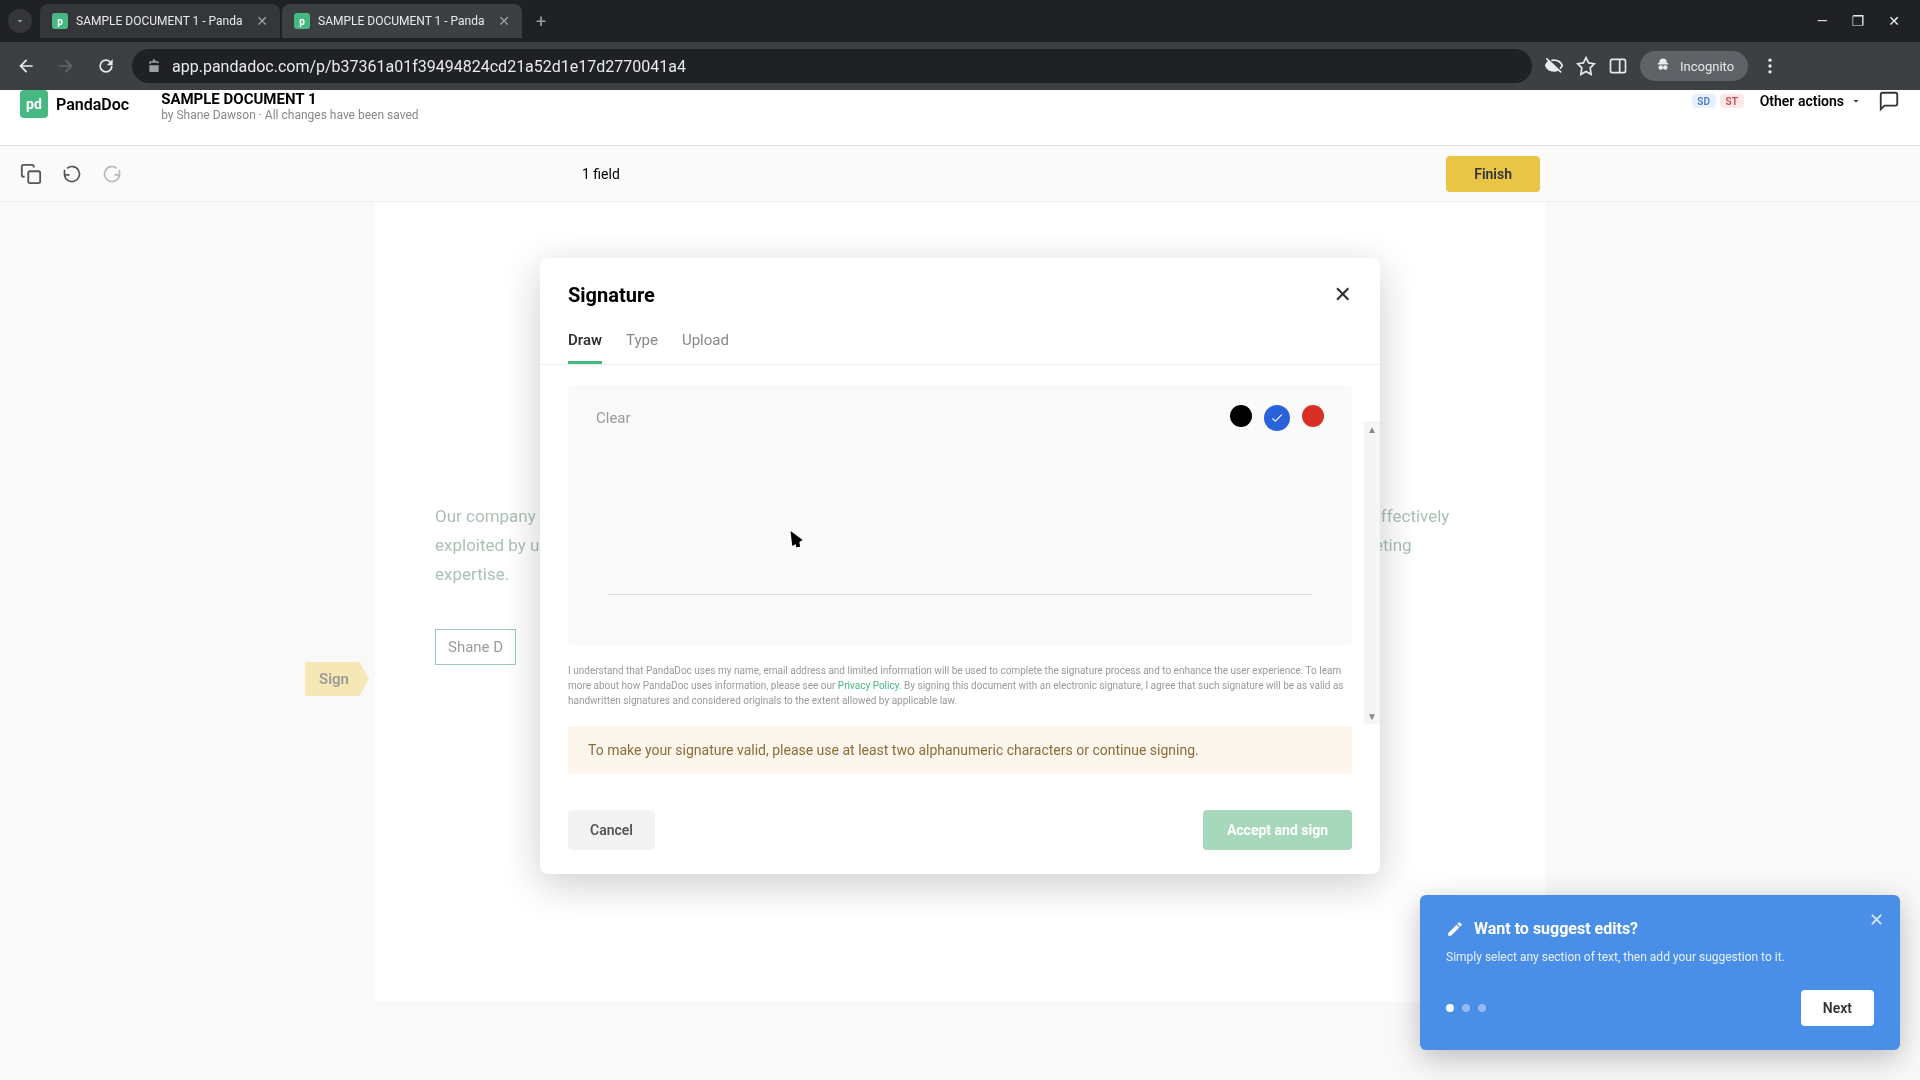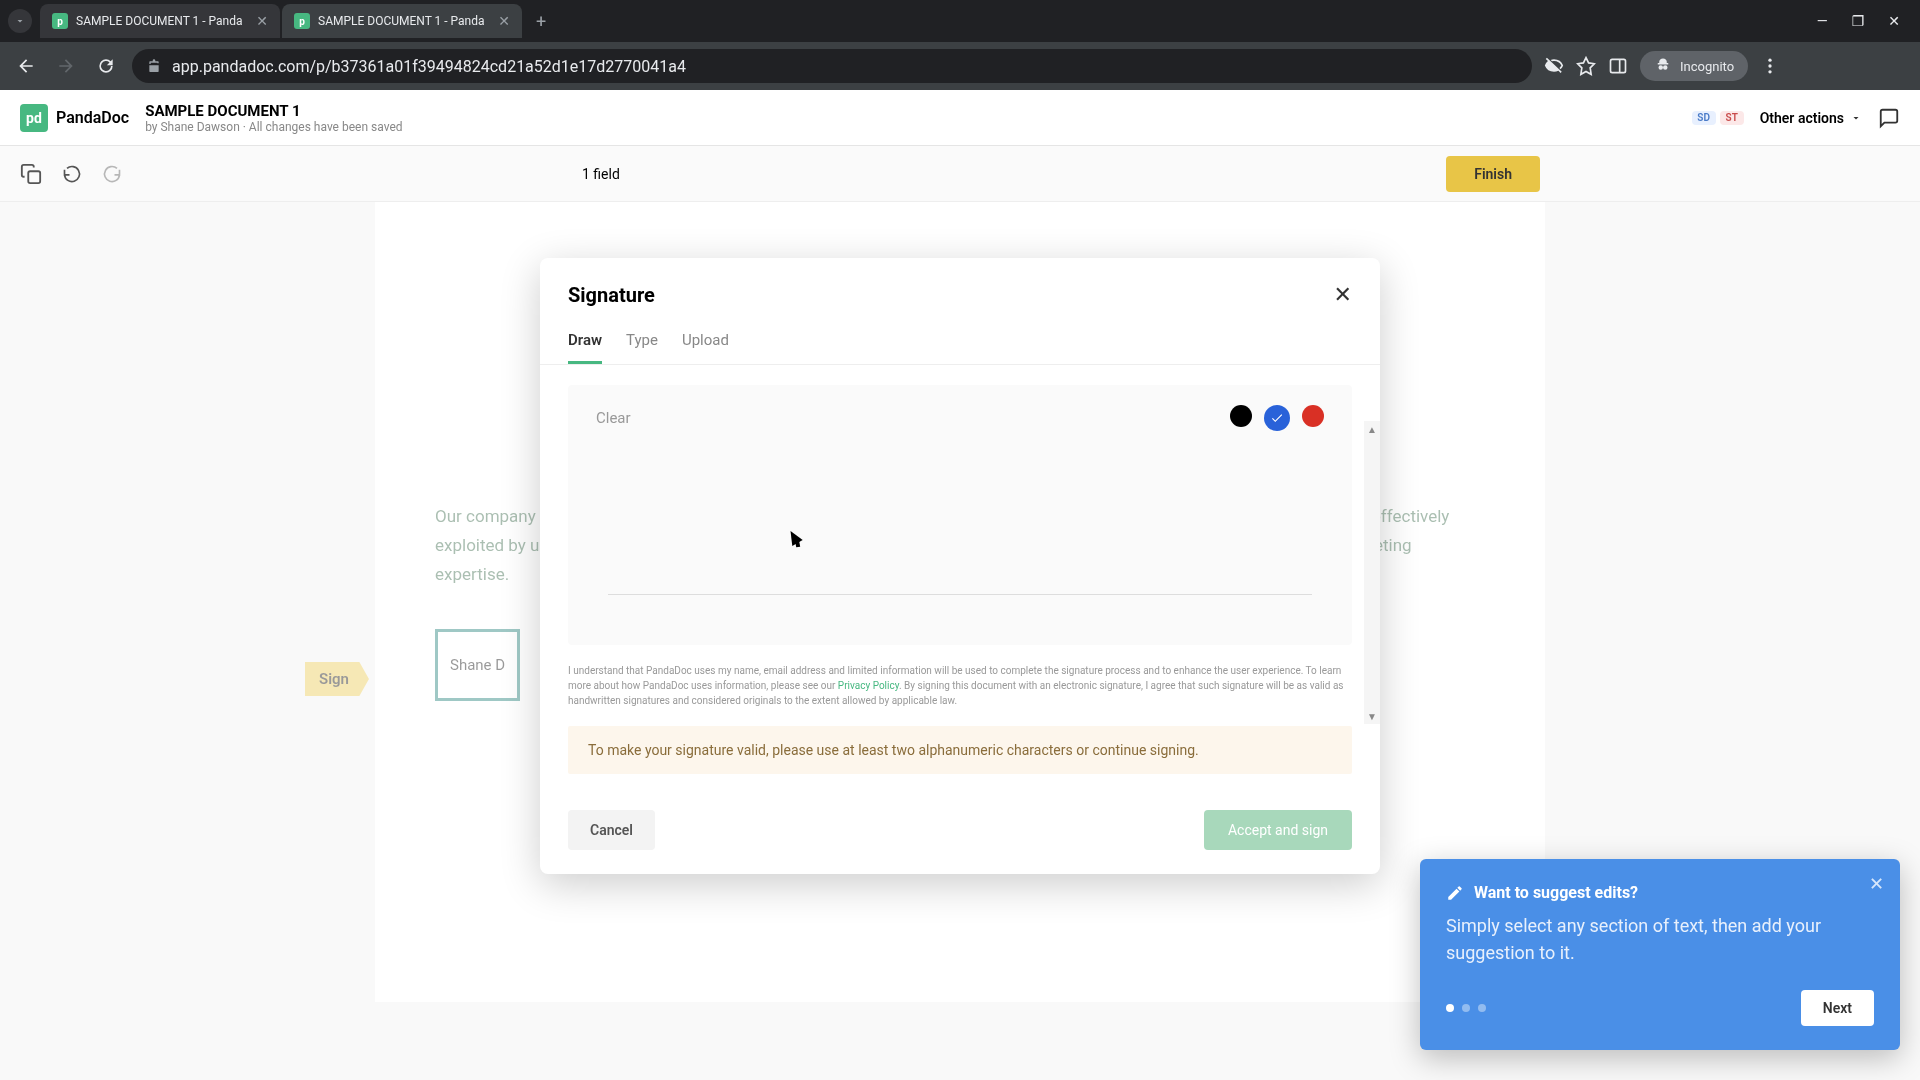--- a/index.html
+++ b/index.html
@@ -21,21 +21,21 @@
 .browser-bar { background:#3c4043; height:48px; display:flex; align-items:center; padding:0 12px; gap:12px;}
 .nav-btn { color:#9aa0a6; display:flex; align-items:center; justify-content:center; width:28px; height:28px;}
 .nav-btn.disabled { opacity:0.4;}
 .url-bar { flex:1; background:#202124; border-radius:20px; height:34px; display:flex; align-items:center; padding:0 14px; gap:10px; max-width:1400px;}
 .url-icon { color:#9aa0a6; font-size:14px;}
 .url-text { color:#e8eaed; font-size:16px; flex:1;}
 .right-icons { display:flex; gap:12px; align-items:center; color:#e8eaed;}
 .incognito-badge { background:#5f6368; border-radius:16px; padding:6px 14px; display:flex; align-items:center; gap:8px; color:#e8eaed; font-size:13px;}
 
 
-.app-header { background:#fff; height:56px; display:flex; align-items:center; padding:0 20px; border-bottom:1px solid #e5e5e5; gap:16px;}
+.app-header { background:#fff; height:56px; display:flex; align-items:flex-start; padding:0 20px; border-bottom:1px solid #e5e5e5; gap:32px;}
 .logo { display:flex; align-items:center; gap:8px;}
 .logo-icon { width:28px; height:28px; background:#47b881; border-radius:4px; display:flex; align-items:center; justify-content:center; color:#fff; font-weight:bold; font-size:14px;}
 .logo-text { font-weight:600; font-size:16px;}
 .doc-info { display:flex; flex-direction:column;}
 .doc-title { font-weight:700; font-size:15px;}
 .doc-meta { font-size:12px; color:#888;}
 .header-right { margin-left:auto; display:flex; align-items:center; gap:16px;}
 .avatar-badges { display:flex; gap:4px;}
 .avatar-badge { width:24px; height:14px; border-radius:4px; display:flex; align-items:center; justify-content:center; font-size:10px; font-weight:600;}
 .avatar-sd { background:#e8f0fe; color:#4a7bc8;}
@@ -46,21 +46,21 @@
 
 .toolbar { background:#fafafa; height:56px; display:flex; align-items:center; padding:0 20px; gap:20px; border-bottom:1px solid #eee;}
 .toolbar-btn { color:#555; font-size:18px;}
 .field-indicator { font-size:14px; margin-left:440px;}
 .finish-btn { margin-left:auto; background:#e8c547; color:#333; padding:10px 28px; border-radius:4px; font-weight:600; font-size:14px; margin-right:360px;}
 
 
 .doc-area { background:#f0f0f0; height:calc(1080px - 42px - 48px - 56px - 56px); position:relative; overflow:hidden;}
 .doc-page { background:#fff; width:1170px; min-height:800px; margin:0 auto; padding:40px 60px; position:relative;}
 .doc-text { color:#2d5f3f; font-size:17px; line-height:1.7; margin-top:260px;}
-.sig-field { border:3px solid #0f766e; padding:24px 12px; display:inline-block; margin-top:40px; font-size:15px;}
+.sig-field { border:1px solid #0f766e; padding:8px 12px; display:inline-block; margin-top:40px; font-size:15px;}
 .sign-flag { position:absolute; left:-70px; top:460px; background:#e8c547; padding:8px 20px 8px 14px; font-weight:600; font-size:15px; clip-path: polygon(0 0, 85% 0, 100% 50%, 85% 100%, 0 100%);}
 
 
 .modal-overlay { position:absolute; top:0; left:0; right:0; bottom:0; background:rgba(255,255,255,0.6); display:flex; align-items:flex-start; justify-content:center; padding-top:56px;}
 .modal { background:#fff; width:840px; border-radius:8px; box-shadow:0 10px 40px rgba(0,0,0,0.2); overflow:hidden;}
 .modal-header { display:flex; align-items:center; justify-content:space-between; padding:24px 28px 12px;}
 .modal-title { font-size:20px; font-weight:700;}
 .modal-close { font-size:22px; color:#333; cursor:pointer;}
 .modal-tabs { display:flex; gap:24px; padding:0 28px; border-bottom:1px solid #eee;}
 .modal-tab { padding:12px 0; font-size:15px; color:#888; cursor:pointer; border-bottom:3px solid transparent;}
@@ -85,28 +85,28 @@
 .consent-text a { color:#47b881; text-decoration:none;}
 
 .warning-box { background:#fdf6ec; padding:16px 20px; margin-top:18px; font-size:14px; color:#8a6d3b; border-radius:2px;}
 
 .modal-scroll { position:absolute; right:0; top:56px; bottom:70px; width:16px; background:#f5f5f5;}
 .scroll-arrow-up { position:absolute; top:0; left:0; right:0; height:16px; display:flex; align-items:center; justify-content:center; color:#888; font-size:10px;}
 .scroll-arrow-down { position:absolute; bottom:0; left:0; right:0; height:16px; display:flex; align-items:center; justify-content:center; color:#888; font-size:10px;}
 
 .modal-footer { display:flex; justify-content:space-between; padding:16px 28px 24px; }
 .cancel-btn { background:#f3f3f3; padding:12px 22px; border-radius:4px; font-weight:600; font-size:14px; color:#555;}
-.accept-btn { background:#a8d8bb; color:#fff; padding:12px 24px; border-radius:4px; font-weight:400; font-size:14px;}
+.accept-btn { background:#a8d8bb; color:#fff; padding:12px 24px; border-radius:4px; font-weight:700; font-size:14px;}
 
 
 .tour-popup { position:absolute; right:20px; bottom:30px; width:480px; background:#4a8fe7; border-radius:6px; padding:24px 26px; color:#fff; box-shadow:0 8px 30px rgba(0,0,0,0.25);}
 .tour-close { position:absolute; top:14px; right:16px; font-size:18px; color:#d6e6fb;}
 .tour-title-row { display:flex; align-items:center; gap:10px; margin-bottom:10px;}
 .tour-title { font-weight:700; font-size:16px;}
-.tour-body { font-size:18px; line-height:1.5; color:#e8f0fc;}
+.tour-body { font-size:12px; line-height:1.5; color:#e8f0fc;}
 .tour-footer { display:flex; justify-content:space-between; align-items:center; margin-top:24px;}
 .tour-dots { display:flex; gap:8px;}
 .tour-dot { width:8px; height:8px; border-radius:50%; background:rgba(255,255,255,0.4);}
 .tour-dot.active { background:#fff;}
 .tour-next { background:#fff; color:#333; padding:10px 22px; border-radius:4px; font-weight:600; font-size:14px;}
 
 svg { display:block;}
 </style>
 </head>
 <body>

